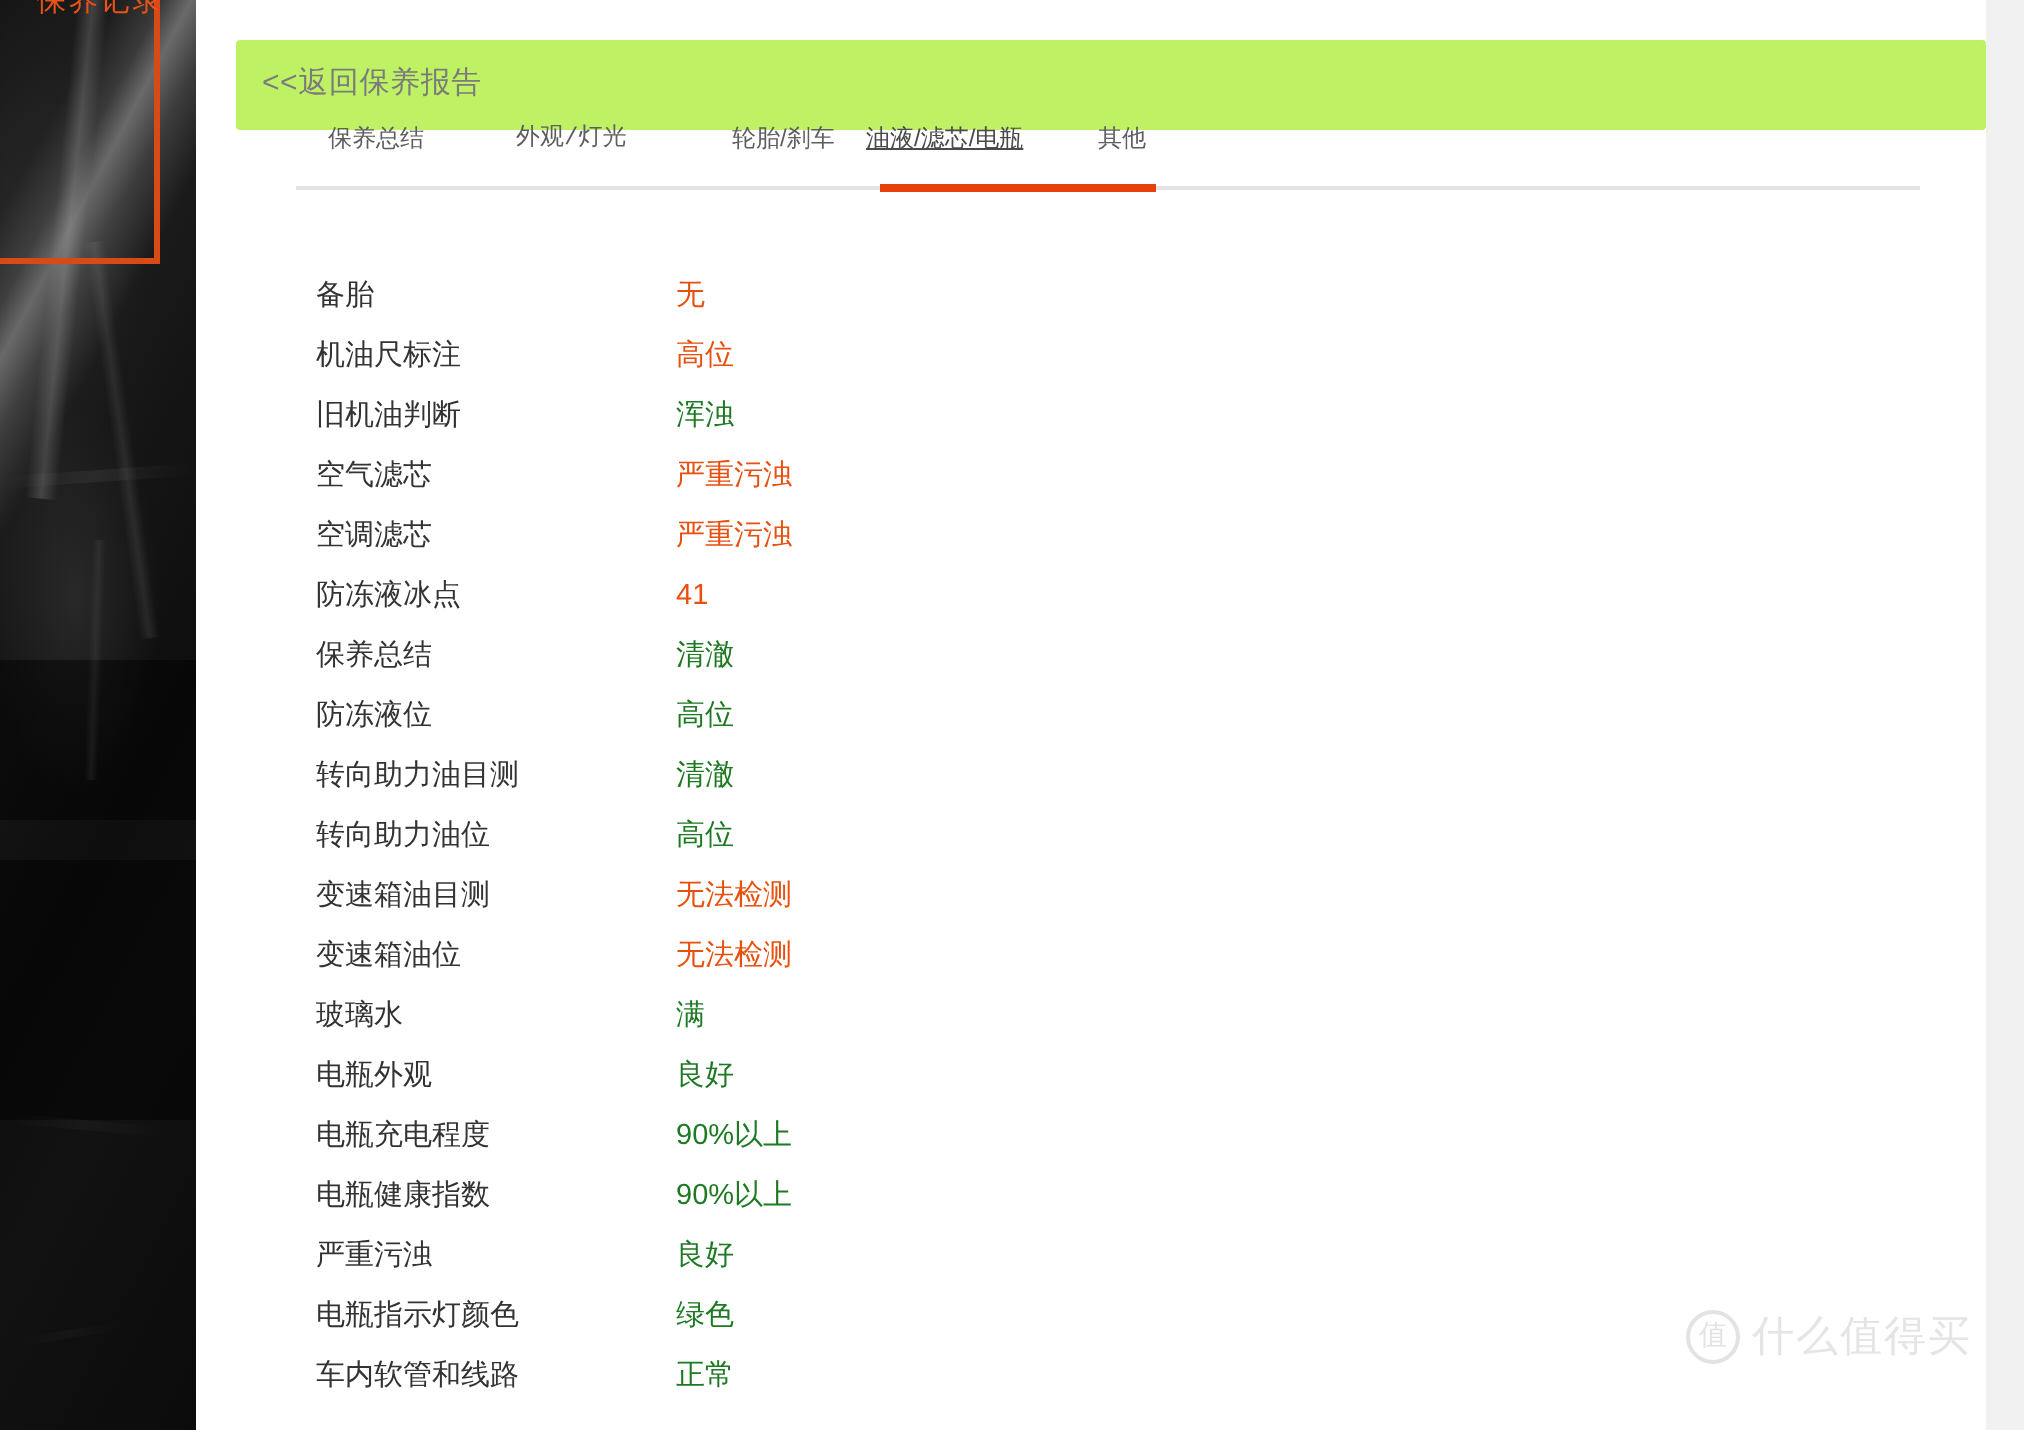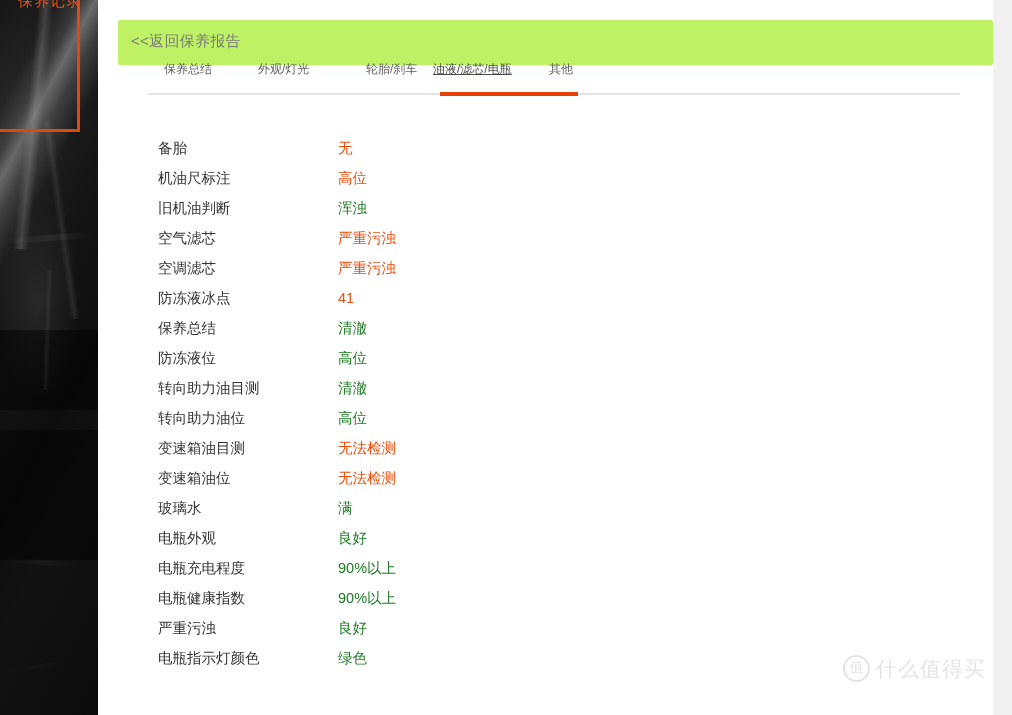--- a/index.html
+++ b/index.html
@@ -236,21 +236,21 @@
   <div id="card"></div>
   <div id="gutter-right"></div>
   <div id="gutter-top-left"></div>
 
   <div id="header-bar">
     <span id="back-link">&lt;&lt;返回保养报告</span>
   </div>
 
   <div id="tabs">
       <span class="tab" style="left: 16px;">保养总结</span>
-      <span class="tab" style="left: 110px;">外观/灯光</span>
+      <span class="tab" style="left: 110px; font-family: Liberation Mono, monospace;">外观/灯光</span>
       <span class="tab" style="left: 218px;">轮胎/刹车</span>
       <span class="tab active" style="left: 285px; text-decoration: underline;">油液/滤芯/电瓶</span>
       <span class="tab" style="left: 401px;">其他</span>
     </div>
   <div id="tab-underline"></div>
   <div id="tab-active-indicator"></div>
 
   <div id="spec-list">
       <div class="spec-row">
         <span class="spec-label">备胎</span>
@@ -317,20 +317,24 @@
         <span class="spec-value v-ok">90%以上</span>
       </div>
       <div class="spec-row">
         <span class="spec-label">严重污浊</span>
         <span class="spec-value v-ok">良好</span>
       </div>
       <div class="spec-row">
         <span class="spec-label">电瓶指示灯颜色</span>
         <span class="spec-value v-ok">绿色</span>
       </div>
+      <div class="spec-row">
+        <span class="spec-label">车内软管和线路</span>
+        <span class="spec-value v-ok">正常</span>
+      </div>
     </div>
 
   <div id="watermark">
     <span id="wm-circle">值</span>
     <span id="wm-text">什么值得买</span>
   </div>
 
 </div>
 
 </body></html>

